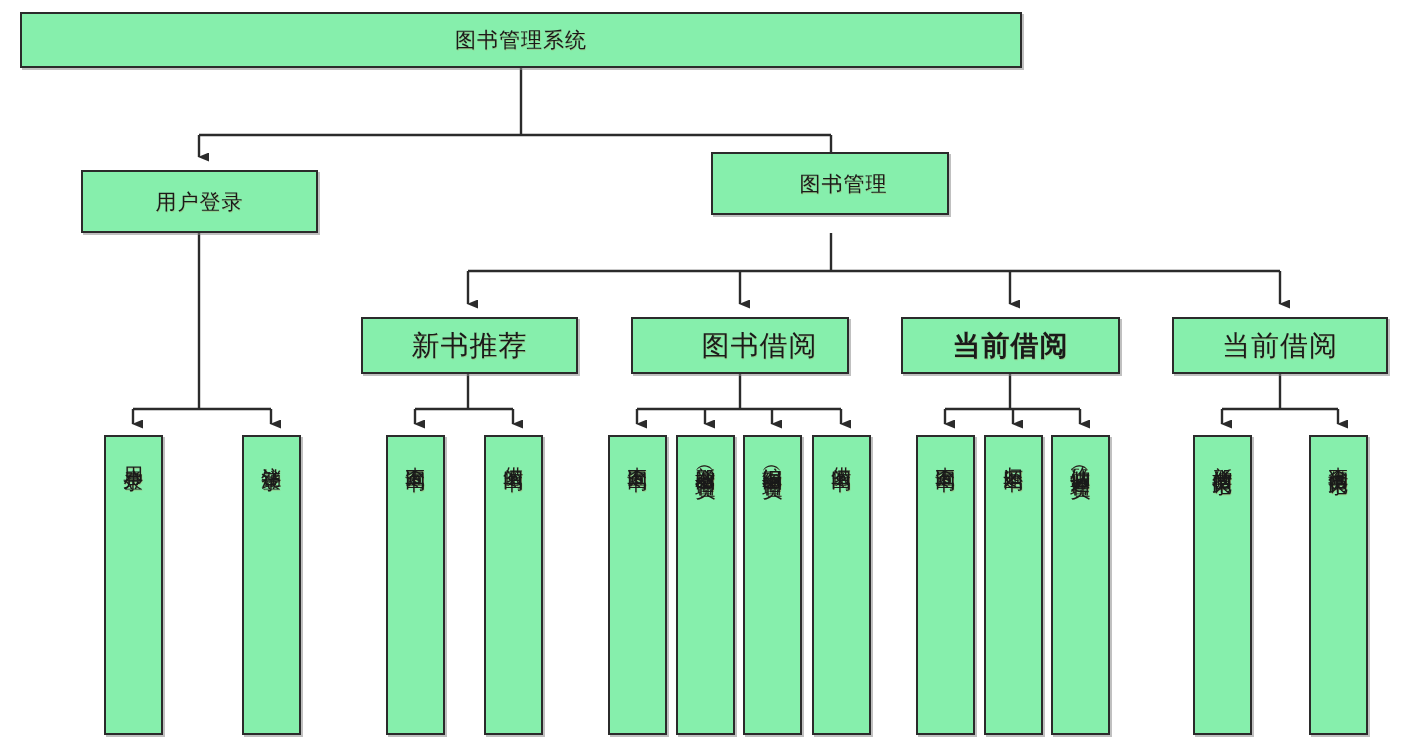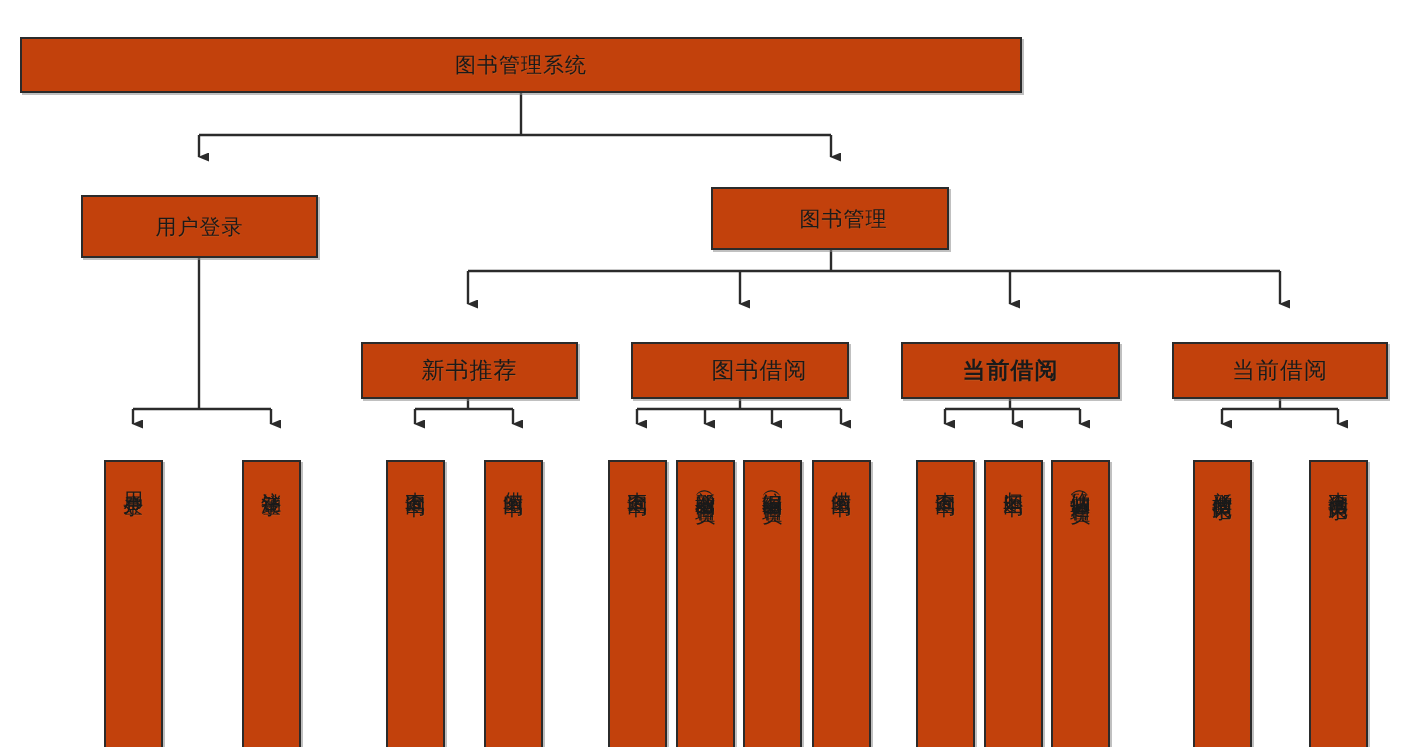--- a/index.html
+++ b/index.html
@@ -4,31 +4,31 @@
 <style>
   html,body{margin:0;padding:0;background:#ffffff;}
   body{
     font-family:"DejaVu Sans","Liberation Sans",sans-serif;
     width:1405px;height:747px;overflow:hidden;position:relative;
   }
   #diagram-root{position:relative;width:1405px;height:747px;background:#fff;}
   svg#tree-svg{position:absolute;left:0;top:0;width:1405px;height:747px;display:block;}
   .node-box{
     position:absolute;box-sizing:border-box;
-    background:#c2410c;border:2px solid #2b2b2b;
+    background:#86efac;border:2px solid #2b2b2b;
     box-shadow:2px 2px 0 rgba(140,140,140,0.55);
-    display:flex;align-items:center;justify-content:center;margin-top:25px;
+    display:flex;align-items:center;justify-content:center;
   }
   .node-label{
     color:#1a1a1a;letter-spacing:1px;white-space:nowrap;
     text-shadow:0.5px 0.5px 0 rgba(190,120,60,0.30);
   }
   .lvl0 .node-label{font-size:21px;}
   .lvl1 .node-label{font-size:21px;}
-  .lvl2 .node-label{font-size:23px;}
+  .lvl2 .node-label{font-size:28px;}
   .leaf .node-label{
     font-size:20px;line-height:1.12;
     writing-mode:vertical-rl;text-orientation:upright;
     white-space:normal;letter-spacing:2px;
     max-height:270px;
   }
   .leaf{align-items:flex-start;padding-top:14px;justify-content:center;}
   #watermark{
     position:absolute;right:8px;bottom:5px;
     font-size:17px;color:#b9b9b9;letter-spacing:0.5px;
@@ -90,21 +90,21 @@
     </g>
   </svg>
 
   <div class="node-box lvl0" style="left:20px;top:12px;width:1002px;height:56px;">
     <span class="node-label">图书管理系统</span>
   </div>
 
   <div class="node-box lvl1" style="left:81px;top:170px;width:237px;height:63px;">
     <span class="node-label">用户登录</span>
   </div>
-  <div class="node-box lvl1" style="left:711px;top:162px;width:238px;height:63px;padding-left:27px;">
+  <div class="node-box lvl1" style="left:711px;top:152px;width:238px;height:63px;padding-left:27px;">
     <span class="node-label">图书管理</span>
   </div>
 
   <div class="node-box lvl2" style="left:361px;top:317px;width:217px;height:57px;">
     <span class="node-label">新书推荐</span>
   </div>
   <div class="node-box lvl2" style="left:631px;top:317px;width:218px;height:57px;padding-left:39px;">
     <span class="node-label">图书借阅</span>
   </div>
   <div class="node-box lvl2" style="left:901px;top:317px;width:219px;height:57px;font-weight:bold;">

